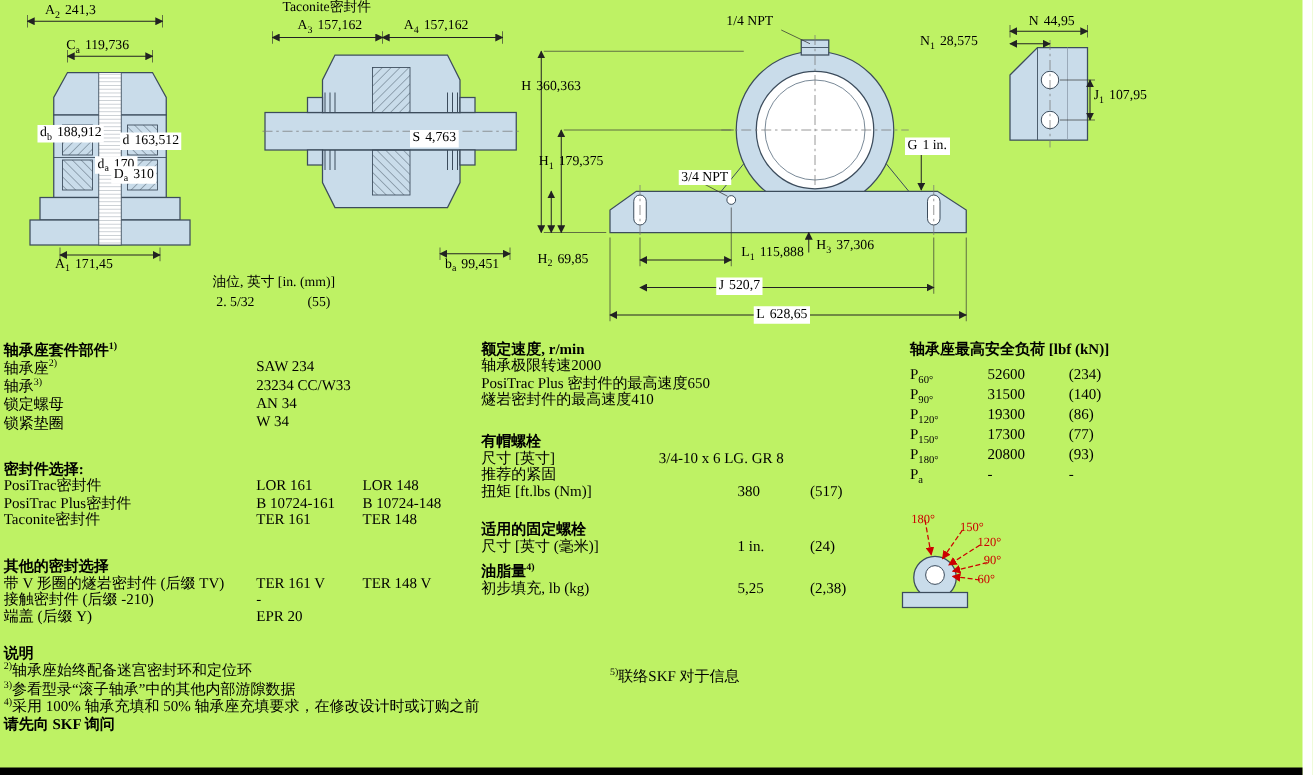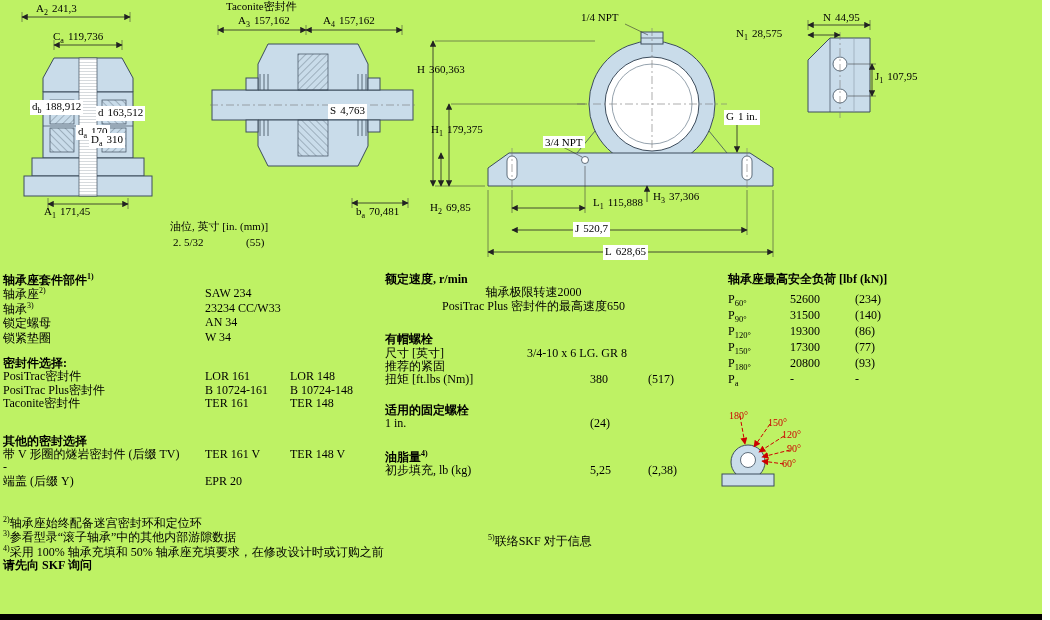--- a/index.html
+++ b/index.html
@@ -11,21 +11,21 @@
   .dim sub{font-size:8px;line-height:1}
   .dim .dv{margin-left:4px}
   .wbg{background:#fff;padding:0 2px}
   .ann{position:absolute;font-size:11px;line-height:12px;white-space:nowrap}
   .angle{position:absolute;font-size:10px;line-height:10px;color:#cc0000;white-space:nowrap}
   .col{position:absolute;font-size:12px;line-height:13.4px;white-space:nowrap}
   .bh{font-weight:bold}
   sup{font-size:8px;line-height:1}
   sub{font-size:8.5px;line-height:1}
   .lrow{display:grid;grid-template-columns:202px 85px auto}
-  .srow{display:flex;justify-content:center;width:297px}
+  .srow{display:flex;justify-content:flex-start;width:297px}
   .gsize{display:grid;grid-template-columns:142px auto}
   .g2v{display:grid;grid-template-columns:205px 58px auto}
   .prow{display:grid;grid-template-columns:62px 65px auto;line-height:15px}
   .footer-bar{position:absolute;left:0;top:614px;width:1050px;height:6px;background:#000}
   .dl{stroke:#222;stroke-width:0.8;fill:none}
   .ext{stroke:#333;stroke-width:0.55;fill:none}
   .fillb{fill:#c9dcea;stroke:#3c4c5c;stroke-width:1}
   .cl{stroke:#777;stroke-width:0.6;stroke-dasharray:8 3 2 3;fill:none}
 </style>
 </head>
@@ -181,21 +181,21 @@
   <div class="dim wbg" style="left:30px;top:100px"><span>d</span><sub>b</sub><span class="dv">188,912</span></div>
   <div class="dim wbg" style="left:96px;top:106px"><span>d</span><sub></sub><span class="dv">163,512</span></div>
   <div class="dim wbg" style="left:76px;top:125px"><span>d</span><sub>a</sub><span class="dv">170</span></div>
   <div class="dim wbg" style="left:89px;top:133px"><span>D</span><sub>a</sub><span class="dv">310</span></div>
   <div class="dim" style="left:44px;top:205px"><span>A</span><sub>1</sub><span class="dv">171,45</span></div>
 
   <div class="ann" style="left:226px;top:0px">Taconite密封件</div>
   <div class="dim" style="left:238px;top:14px"><span>A</span><sub>3</sub><span class="dv">157,162</span></div>
   <div class="dim" style="left:323px;top:14px"><span>A</span><sub>4</sub><span class="dv">157,162</span></div>
   <div class="dim wbg" style="left:328px;top:104px"><span>S</span><sub></sub><span class="dv">4,763</span></div>
-  <div class="dim" style="left:356px;top:205px"><span>b</span><sub>a</sub><span class="dv">70,481</span></div>
+  <div class="dim" style="left:356px;top:205px"><span>b</span><sub>a</sub><span class="dv">99,451</span></div>
 
   <div class="ann" style="left:170px;top:220px">油位, 英寸 [in. (mm)]</div>
   <div class="ann" style="left:173px;top:236px">2. 5/32</div>
   <div class="ann" style="left:246px;top:236px">(55)</div>
 
   <div class="ann" style="left:581px;top:11px">1/4 NPT</div>
   <div class="dim" style="left:417px;top:63px"><span>H</span><sub></sub><span class="dv">360,363</span></div>
   <div class="dim" style="left:431px;top:123px"><span>H</span><sub>1</sub><span class="dv">179,375</span></div>
   <div class="ann wbg" style="left:543px;top:136px">3/4 NPT</div>
   <div class="dim" style="left:430px;top:201px"><span>H</span><sub>2</sub><span class="dv">69,85</span></div>
@@ -227,21 +227,21 @@
       </div>
     <div class="lrow">
         <span><span>锁定螺母</span><sup></sup></span>
         <span>AN 34</span>
       </div>
     <div class="lrow">
         <span><span>锁紧垫圈</span><sup></sup></span>
         <span>W 34</span>
       </div>
 
-    <div class="bh" style="margin-top:12px">密封件选择:</div>
+    <div class="bh" style="margin-top:24px">密封件选择:</div>
     <div class="lrow">
         <span>PosiTrac密封件</span>
         <span>LOR 161</span>
         <span>LOR 148</span>
       </div>
     <div class="lrow">
         <span>PosiTrac Plus密封件</span>
         <span>B 10724-161</span>
         <span>B 10724-148</span>
       </div>
@@ -251,60 +251,66 @@
         <span>TER 148</span>
       </div>
 
     <div class="bh" style="margin-top:24px">其他的密封选择</div>
     <div class="lrow">
         <span>带 V 形圈的燧岩密封件 (后缀 TV)</span>
         <span>TER 161 V</span>
         <span>TER 148 V</span>
       </div>
     <div class="lrow">
+        <span>接触密封件 (后缀 -210)</span>
         <span>-</span>
         <span></span>
       </div>
     <div class="lrow">
         <span>端盖 (后缀 Y)</span>
         <span>EPR 20</span>
         <span></span>
       </div>
   </div>
 
   <div class="col" style="left:385px;top:273px;width:300px">
     <div class="bh">额定速度, r/min</div>
     <div class="srow">
         <span>轴承极限转速</span>
         <span>2000</span>
       </div>
     <div class="srow">
         <span>PosiTrac Plus 密封件的最高速度</span>
         <span>650</span>
       </div>
+    <div class="srow">
+        <span>燧岩密封件的最高速度</span>
+        <span>410</span>
+      </div>
 
     <div class="bh" style="margin-top:20px">有帽螺栓</div>
     <div class="gsize">
         <span>尺寸 [英寸]</span>
         <span>3/4-10 x 6 LG. GR 8</span>
       </div>
     <div>推荐的紧固</div>
     <div class="g2v">
         <span>扭矩 [ft.lbs (Nm)]</span>
         <span>380</span>
         <span>(517)</span>
       </div>
 
     <div class="bh" style="margin-top:17px">适用的固定螺栓</div>
     <div class="g2v">
+        <span>尺寸 [英寸 (毫米)]</span>
         <span>1 in.</span>
         <span>(24)</span>
       </div>
 
-    <div class="bh" style="margin-top:19px"><span>油脂量</span><sup>4)</sup></div>
+    <div class="bh" style="margin-top:6px"><span>油脂量</span><sup>4)</sup></div>
     <div class="g2v">
         <span>初步填充, lb (kg)</span>
         <span>5,25</span>
         <span>(2,38)</span>
       </div>
   </div>
 
   <div class="ann" style="left:488px;top:534px;font-size:12px"><sup>5)</sup><span>联络SKF 对于信息</span></div>
 
   <div class="col" style="left:728px;top:273px;width:180px">
@@ -335,20 +341,21 @@
         <span>(93)</span>
       </div>
     <div class="prow">
         <span><span>P</span><sub>a</sub></span>
         <span>-</span>
         <span>-</span>
       </div>
   </div>
 
   <div class="col" style="left:3px;top:516px;width:480px">
+    <div class="bh">说明</div>
     <div><sup>2)</sup><span>轴承座始终配备迷宫密封环和定位环</span></div>
     <div><sup>3)</sup><span>参看型录“滚子轴承”中的其他内部游隙数据</span></div>
     <div><sup>4)</sup><span>采用 100% 轴承充填和 50% 轴承座充填要求，在修改设计时或订购之前</span></div>
     <div class="bh">请先向 SKF 询问</div>
   </div>
 
   <div class="footer-bar"></div>
 </div>
 
 </body></html>

